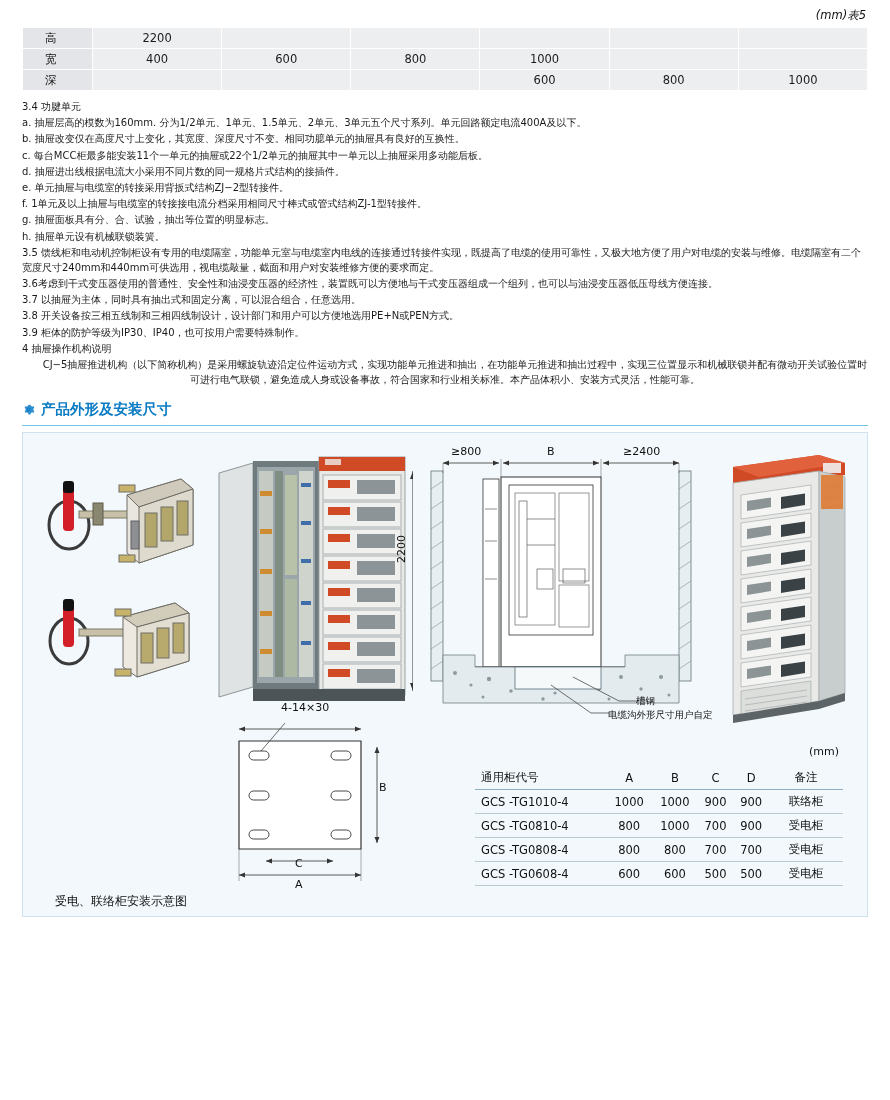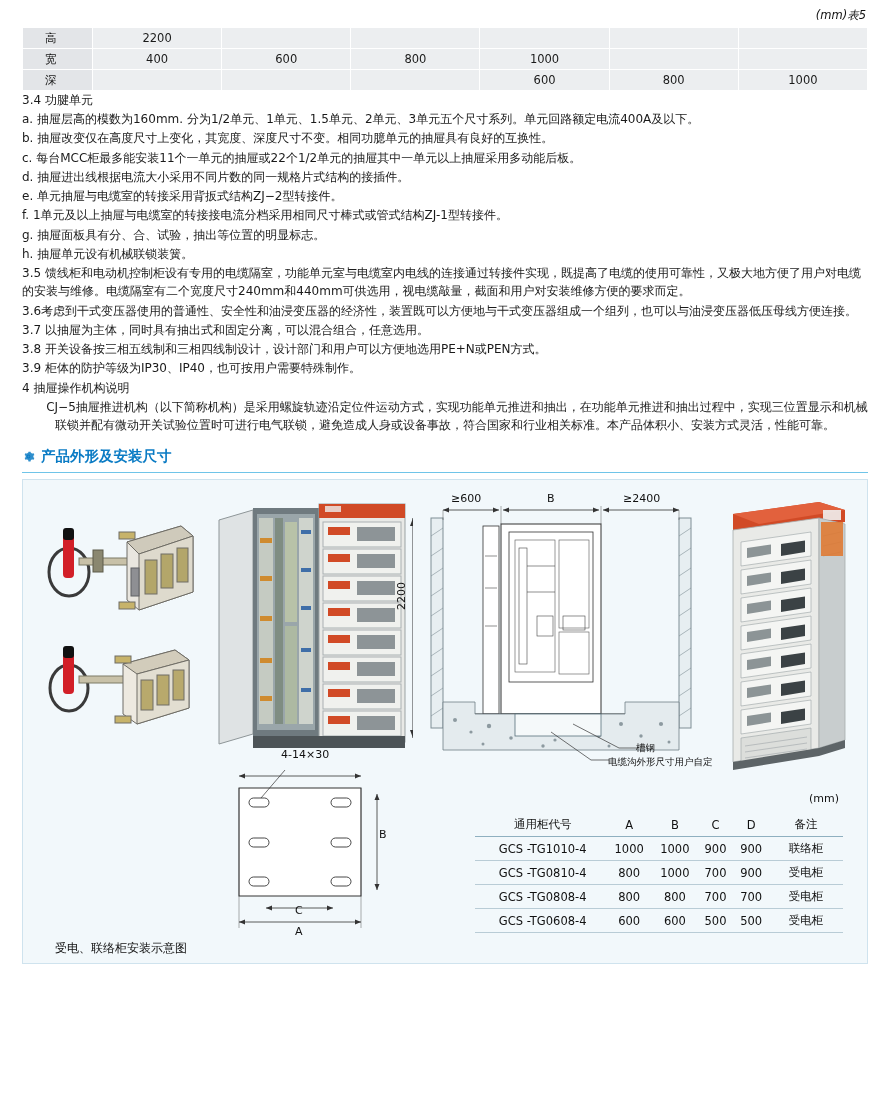--- a/index.html
+++ b/index.html
@@ -42,23 +42,23 @@
   table.dim td.hdr {
     background: #e3e5e8;
     font-weight: normal;
     width: 70px;
     text-align: left;
     padding-left: 22px;
   }
 
   
   .body-text {
-    font-size: 12px;
+    font-size: 10px;
     line-height: 1.52;
-    padding-top: 0;
+    padding-top: 8px;
   }
   .body-text p { margin: 0 0 1px 0; }
   .body-text p.indent { text-indent: 2em; text-align: center; }
   .sec-title { margin: 3px 0 1px 0; }
 
   
   .sec-head {
     margin: 13px 0 6px 0;
     display: flex;
     align-items: center;
@@ -120,21 +120,21 @@
   }
   table.code th, table.code td {
     border-bottom: 1px solid #b9ccd6;
     padding: 4px 2px;
     text-align: center;
     font-weight: normal;
     color: #111;
   }
   table.code thead th { border-bottom: 1px solid #8fb0c0; }
   table.code tr td:first-child, table.code tr th:first-child {
-    text-align: center; padding-left: 6px;
+    text-align: left; padding-left: 6px;
   }
   table.code td.note { width: 74px; }
 
   .small-note {
     position: absolute;
     font-size: 9.5px;
     color: #111;
     line-height: 1.3;
   }
 
@@ -452,21 +452,21 @@
       <polygon points="180,14 186,11.5 186,16.5" fill="#333"></polygon>
       <polygon points="256,14 250,11.5 250,16.5" fill="#333"></polygon>
 
       <g stroke="#333" stroke-width=".4">
         <line x1="20" y1="14" x2="20" y2="24"></line>
         <line x1="78" y1="10" x2="78" y2="28"></line>
         <line x1="178" y1="10" x2="178" y2="28"></line>
         <line x1="256" y1="14" x2="256" y2="24"></line>
       </g>
     </svg>
-    <div class="mm-label" style="left:428px; top:12px;">≥600</div>
+    <div class="mm-label" style="left:428px; top:12px;">≥800</div>
     <div class="mm-label" style="left:524px; top:12px;">B</div>
     <div class="mm-label" style="left:600px; top:12px;">≥2400</div>
     <div class="small-note" style="left:613px; top:262px;">槽钢</div>
     <div class="small-note" style="left:585px; top:276px;">电缆沟外形尺寸用户自定</div>
 
     <svg style="position:absolute; left:700px; top:16px;" width="130" height="280" viewBox="0 0 130 280">
 
       <polygon points="10,18 96,6 122,14 122,26 10,40" fill="#d14a26"></polygon>
       <polygon points="10,18 96,6 122,14 36,28" fill="#e2613d"></polygon>
       <rect x="100" y="14" width="18" height="10" fill="#f0f0ef" opacity=".9"></rect>

